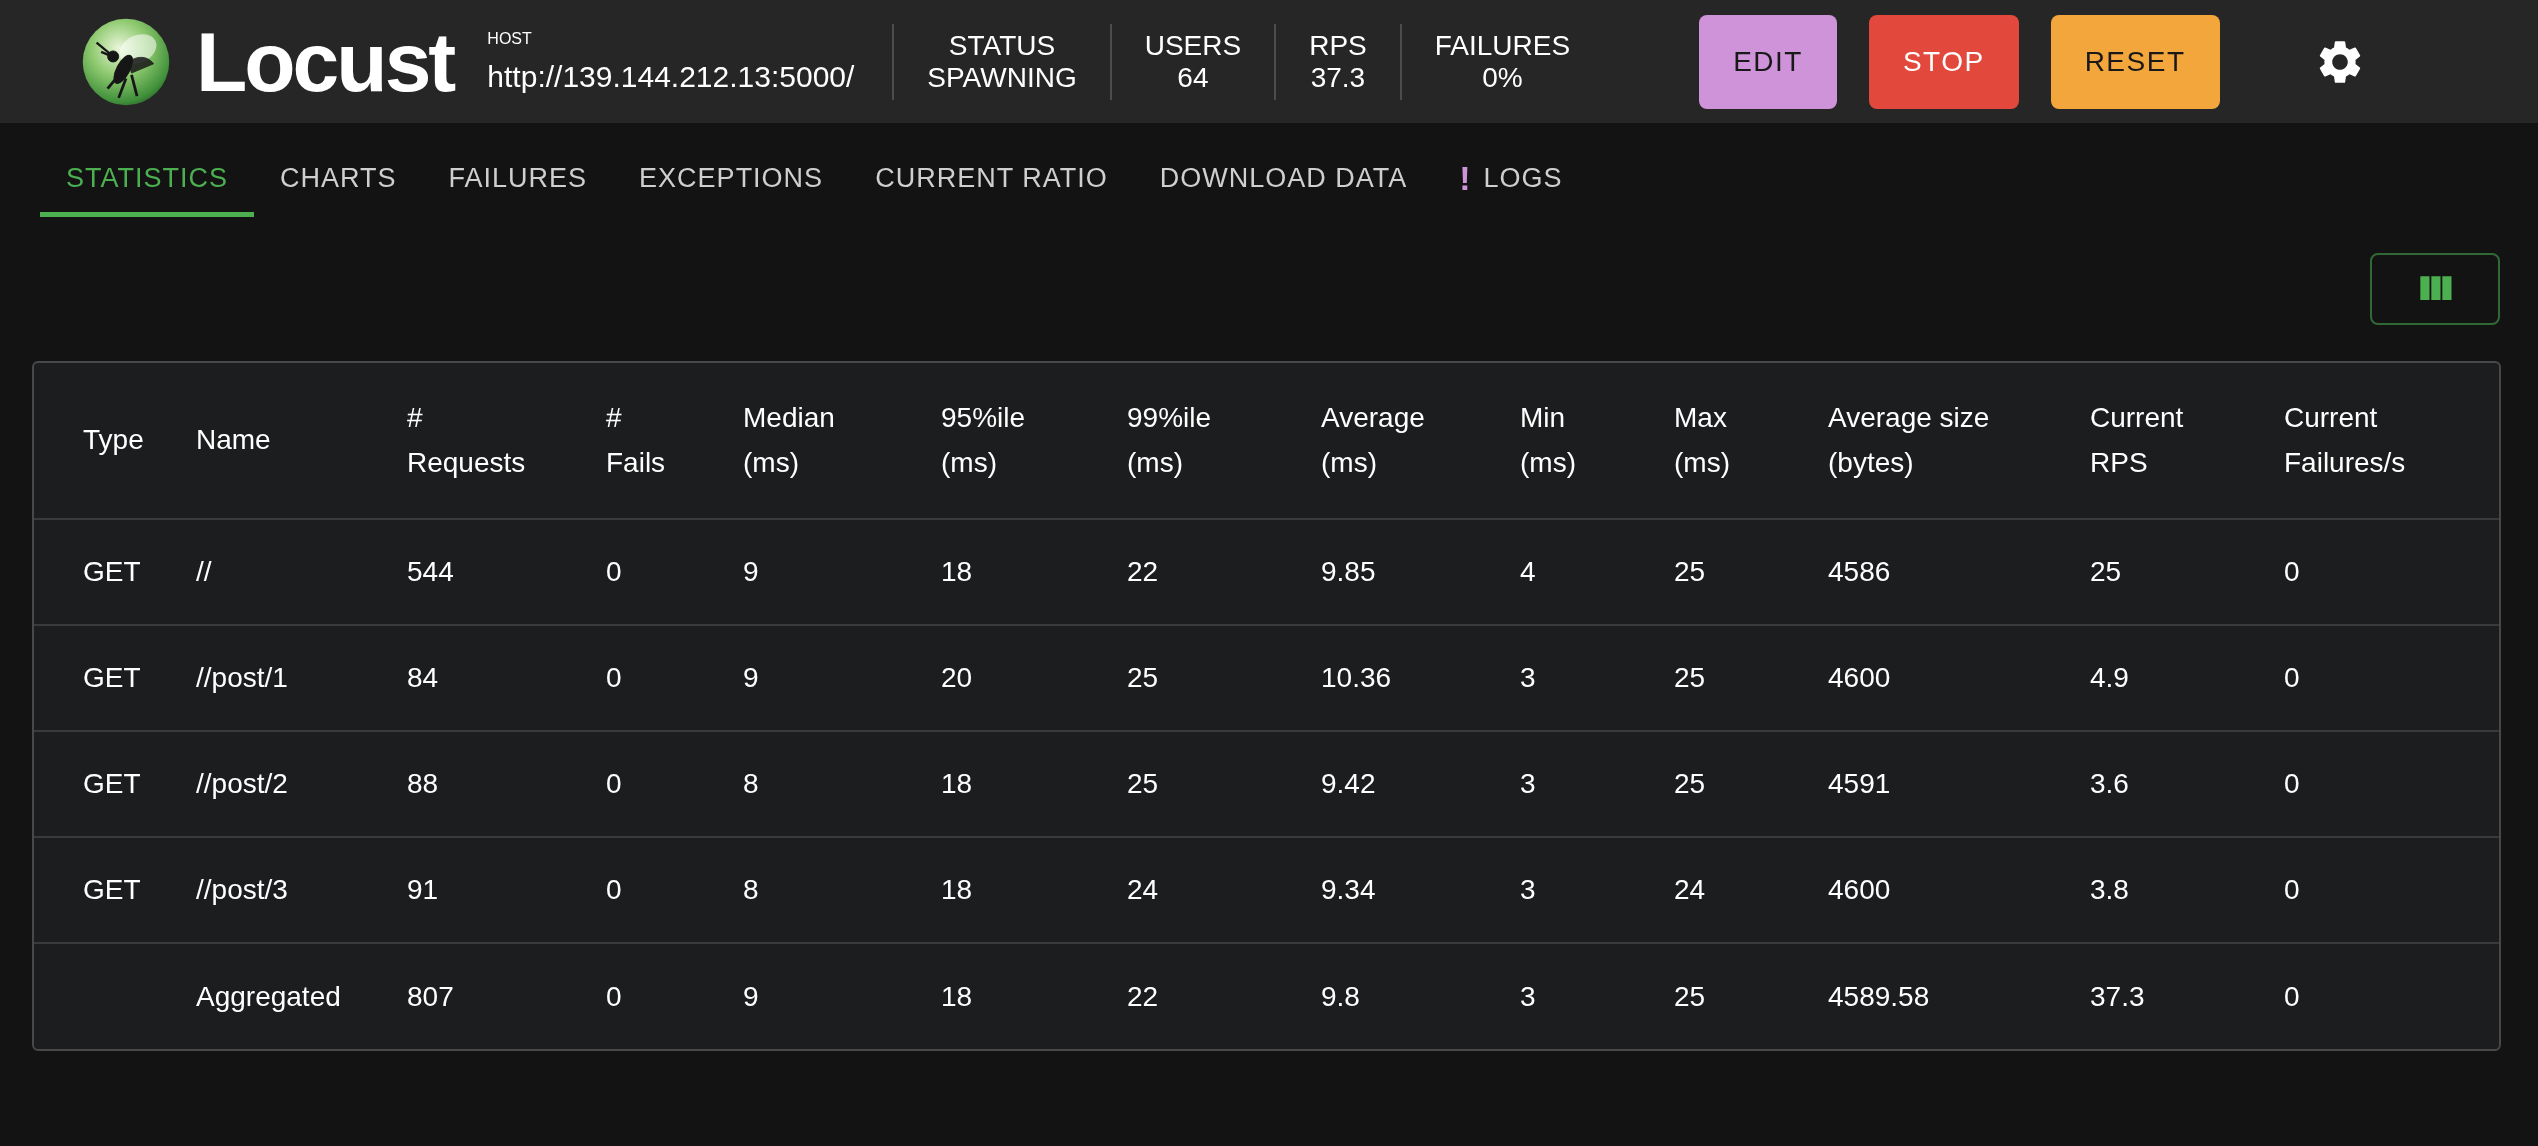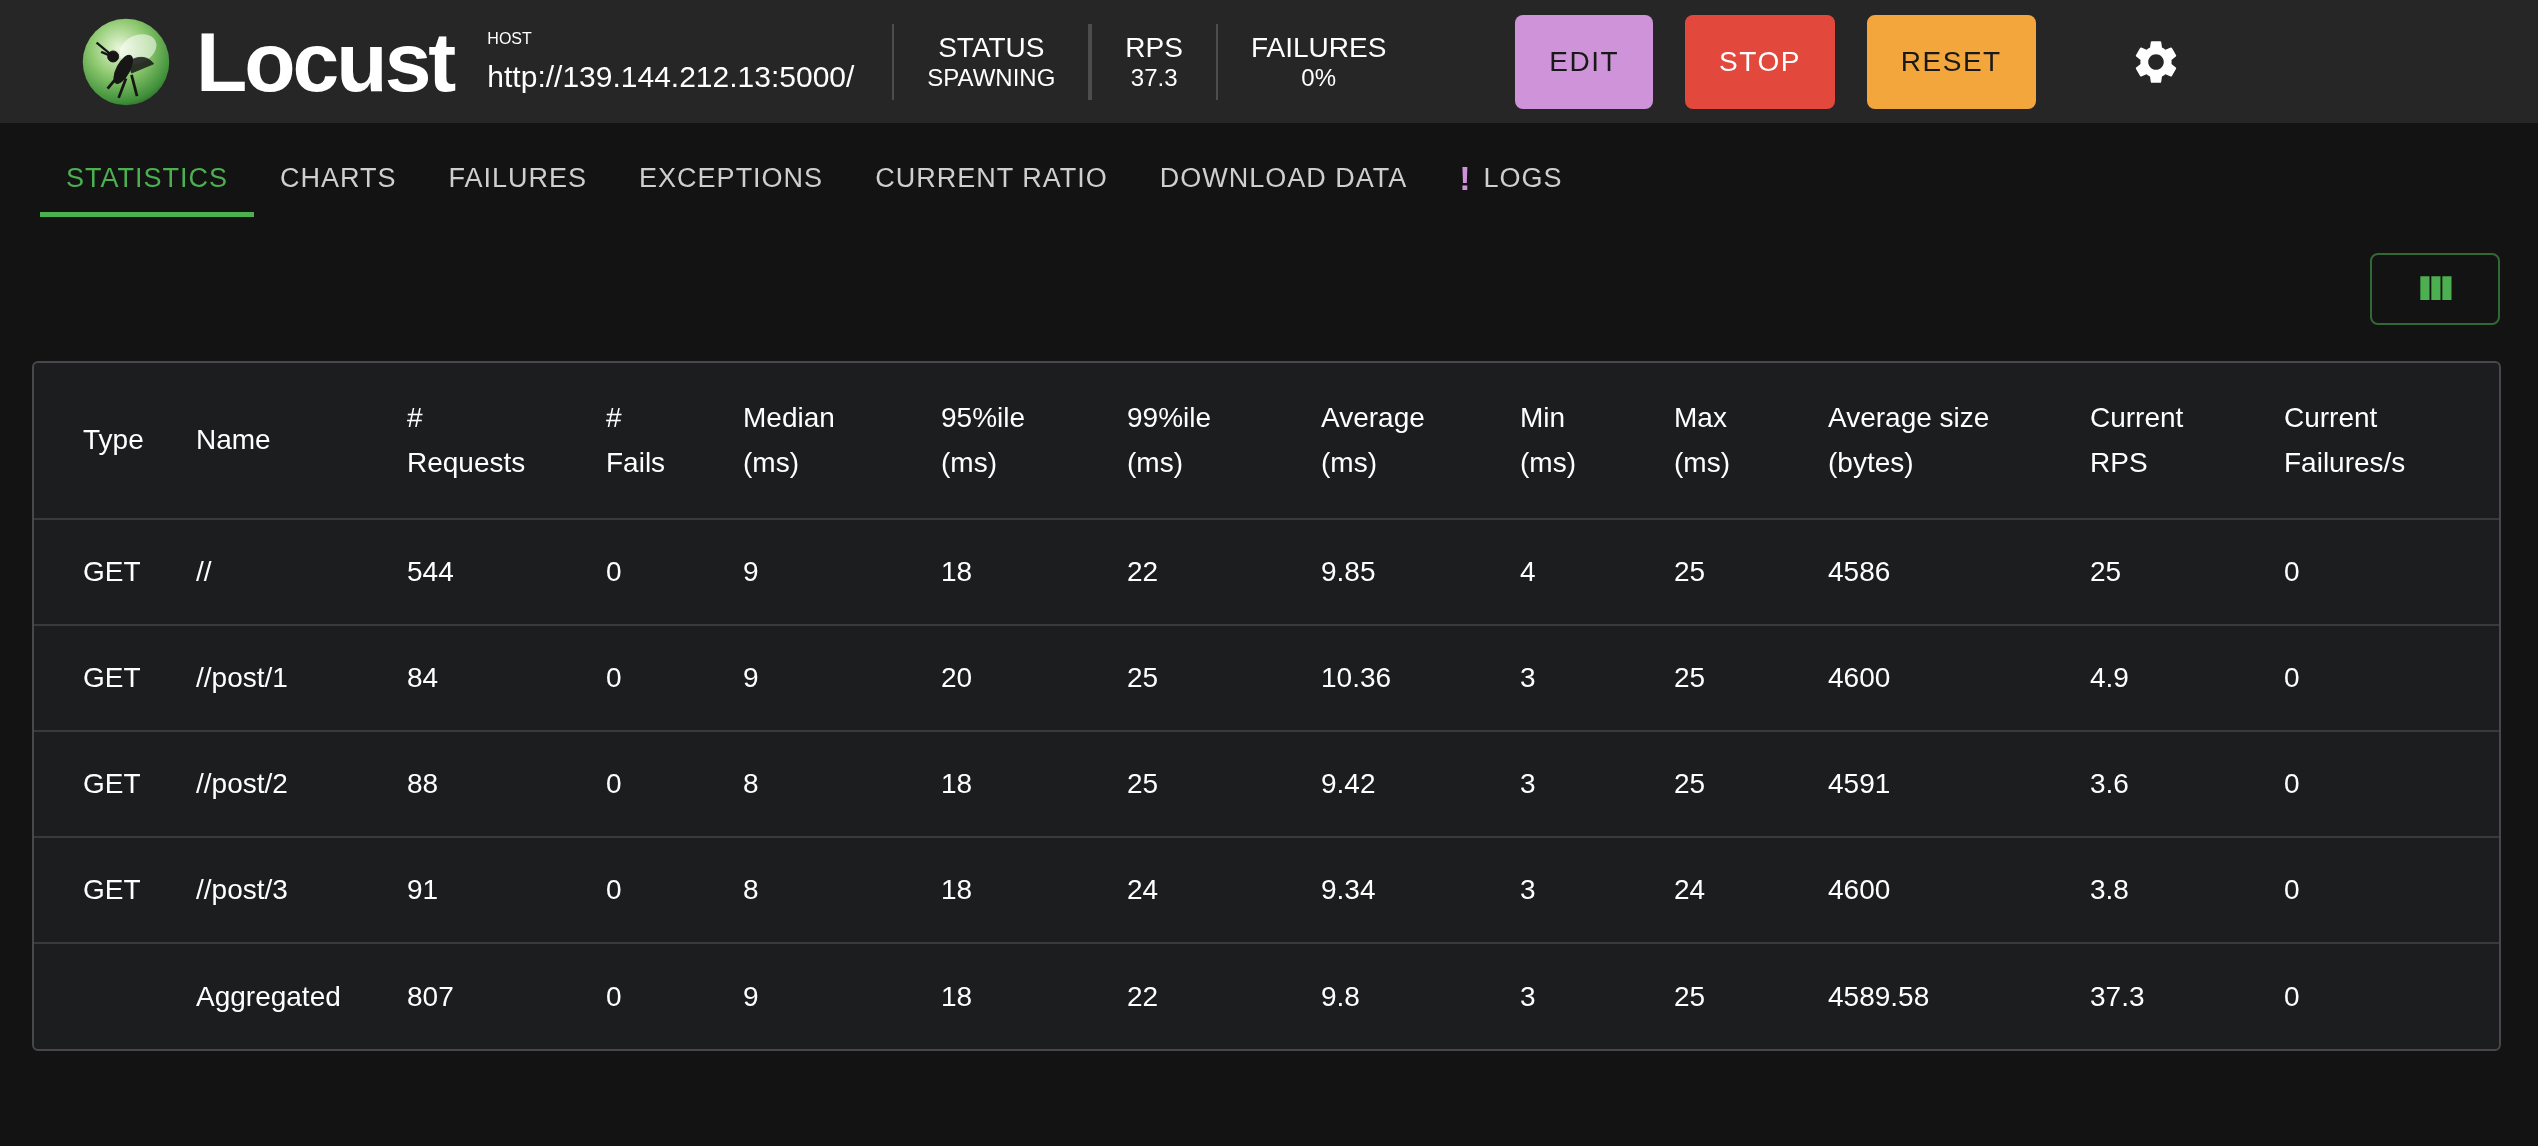--- a/index.html
+++ b/index.html
@@ -26,21 +26,21 @@
     letter-spacing: -3px;
     line-height: 1;
     margin-right: 34px;
   }
   .host-block { display: flex; flex-direction: column; gap: 12px; margin-right: 38px; }
   .host-label { font-size: 16px; }
   .host-value { font-size: 30px; white-space: nowrap; text-align: center; }
   .vdiv { width: 2px; height: 76px; background: #4d4d4d; flex: none; }
   .stat-box { display: flex; flex-direction: column; align-items: center; padding: 0 33px; }
   .stat-label { font-size: 28px; }
-  .stat-value { font-size: 24px; }
+  .stat-value { font-size: 28px; }
   .actions { display: flex; align-items: center; gap: 32px; margin-left: 96px; }
   .btn {
     height: 94px;
     border: none;
     border-radius: 8px;
     padding: 0 34px;
     font-family: inherit;
     font-size: 28px;
     font-weight: 500;
     letter-spacing: 1.5px;
@@ -136,20 +136,24 @@
     <span class="host-label">HOST</span>
     <span class="host-value">http://139.144.212.13:5000/</span>
   </div>
 
   <div class="vdiv"></div>
   <div class="stat-box">
     <span class="stat-label">STATUS</span>
     <span class="stat-value">SPAWNING</span>
   </div>
   <div class="vdiv"></div>
+  <div class="stat-box">
+    <span class="stat-label">USERS</span>
+    <span class="stat-value">64</span>
+  </div>
   <div class="vdiv"></div>
   <div class="stat-box">
     <span class="stat-label">RPS</span>
     <span class="stat-value">37.3</span>
   </div>
   <div class="vdiv"></div>
   <div class="stat-box">
     <span class="stat-label">FAILURES</span>
     <span class="stat-value">0%</span>
   </div>

